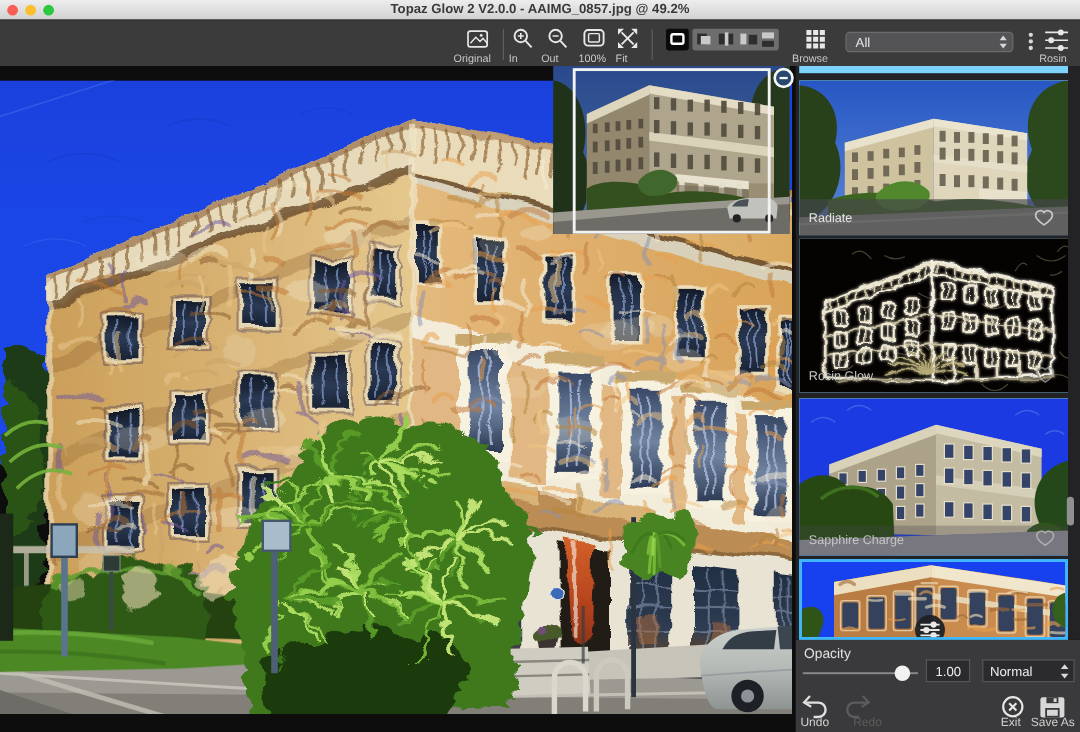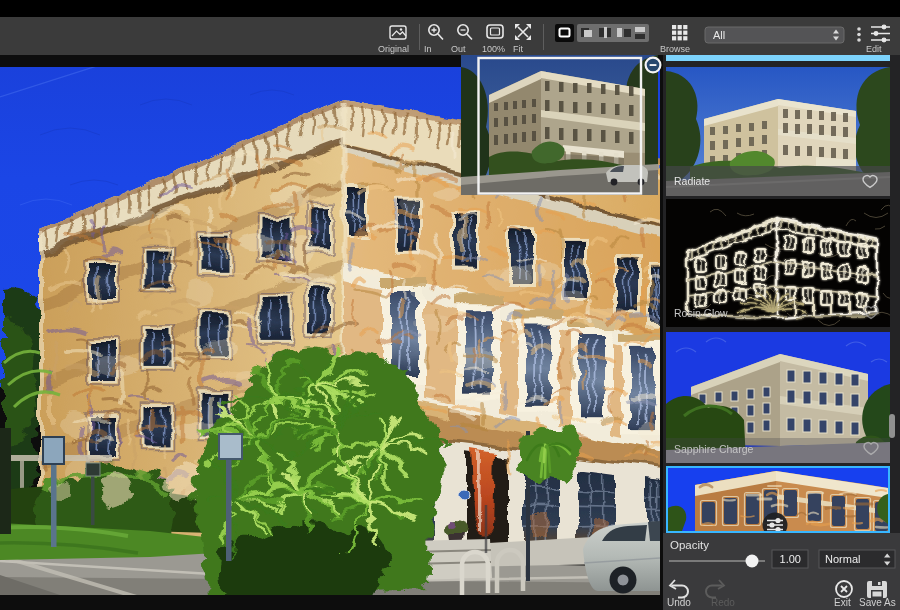--- a/index.html
+++ b/index.html
@@ -9,20 +9,26 @@
 .tl{width:9px;height:9px;border-radius:50%;top:4px}
 #toolbar{left:0;top:17px;width:900px;height:38px;background:#3b3b3b}
 .lbl{font-size:9px;color:#c8c8c8;text-align:left}
 #canvas{left:0;top:55px;width:663px;height:555px;background:#0d0d0d}
 #sidebar{left:663px;top:55px;width:237px;height:478px;background:#232325}
 #panel{left:663px;top:533px;width:237px;height:77px;background:#3a3a3c}
 .thumb{left:3px;width:224px;overflow:hidden;background:#7dd3fc}
 </style></head><body>
 <div id="app">
 
+<div id="titlebar" class="abs">
+  <div class="tl abs" style="left:6px;background:#f95e56"></div>
+  <div class="tl abs" style="left:21px;background:#fbbf2e"></div>
+  <div class="tl abs" style="left:36px;background:#2bc840"></div>
+  <div id="title">Topaz Glow 2 V2.0.0 - AAIMG_0857.jpg @ 49.2%</div>
+</div>
 
 <div id="toolbar" class="abs">
   <svg class="abs" style="left:0;top:0" width="900" height="38" viewBox="0 0 900 38">
     <g stroke="#e8e8e8" fill="none" stroke-width="1.4">
       <rect x="390" y="9" width="16" height="13" rx="2"></rect>
       <path d="M392 19 l4.5-5 3.5 3.5 2.5-2.5 3.5 4" stroke-width="1.2"></path>
       <circle cx="401" cy="12.5" r="1.2" fill="#e8e8e8" stroke="none"></circle>
     </g>
     <rect x="419" y="7" width="1" height="26" fill="#5e5e5e"></rect>
     <g stroke="#e8e8e8" fill="none" stroke-width="1.6">
@@ -82,21 +88,21 @@
           <circle cx="876" cy="16.5" r="1.8" fill="#e8e8e8"></circle>
           <circle cx="884" cy="23" r="1.8" fill="#e8e8e8"></circle>
     </g>
   </svg>
   <div class="lbl abs" style="left:378px;top:27px;width:40px">Original</div>
   <div class="lbl abs" style="left:424px;top:27px;width:20px">In</div>
   <div class="lbl abs" style="left:451px;top:27px;width:24px">Out</div>
   <div class="lbl abs" style="left:482px;top:27px;width:28px">100%</div>
   <div class="lbl abs" style="left:513px;top:27px;width:20px">Fit</div>
   <div class="lbl abs" style="left:660px;top:27px;width:40px">Browse</div>
-  <div class="lbl abs" style="left:866px;top:27px;width:30px">Edit</div>
+  <div class="lbl abs" style="left:866px;top:27px;width:30px">Rosin</div>
 </div>
 
 <div id="canvas" class="abs">
   <svg width="663" height="555" viewBox="0 0 663 555">
     <defs>
       <linearGradient id="lfG" x1="0" y1="0" x2="1" y2="0">
         <stop offset="0" stop-color="#cb9f59"></stop>
             <stop offset="0.55" stop-color="#d9b475"></stop>
             <stop offset="1" stop-color="#e5c88d"></stop>
       </linearGradient>

